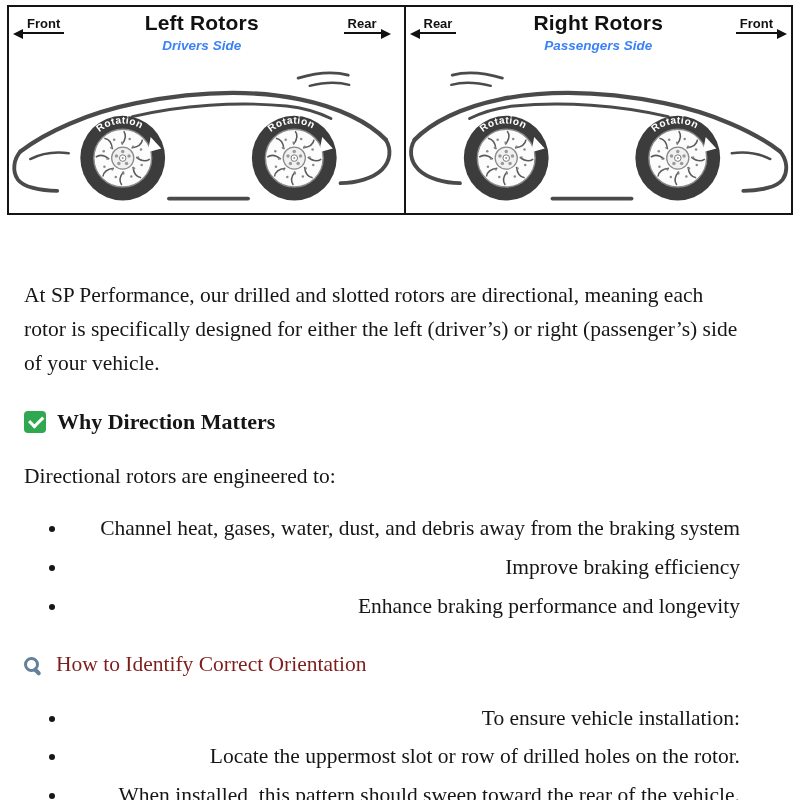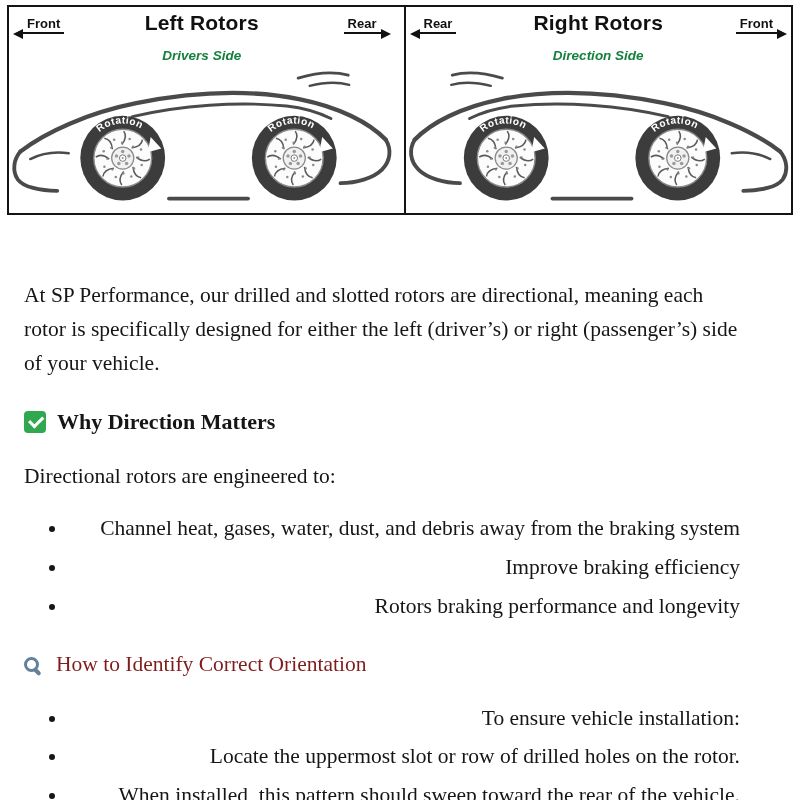--- a/index.html
+++ b/index.html
@@ -5,21 +5,21 @@
   * { box-sizing: border-box; margin: 0; padding: 0; }
   html,body { width: 800px; background: #ffffff; }
   body { font-family: "Liberation Serif", serif; color: #161616; }
 
   
   .diagram { margin: 5px 7px 0; border: 2px solid #141414; display: flex; background: #fff; gap: 9px; }
   .panel { flex: 1 1 0; position: relative; }
   .panel + .panel { border-left: 2px solid #141414; }
   .panel-header { height: 48px; position: relative; text-align: center; padding-top: 4px; }
   .panel-title { font: bold 21px "Liberation Sans", sans-serif; color: #111; letter-spacing: .2px; }
-  .panel-sub { font: bold italic 13.5px "Liberation Sans", sans-serif; color: #15803d; margin-top: 13px; }
+  .panel-sub { font: bold italic 13.5px "Liberation Sans", sans-serif; color: #3b82f6; margin-top: 3px; }
   .dir { position: absolute; top: 9px; font: bold 13px "Liberation Sans", sans-serif; color: #111;
          border-bottom: 2.5px solid #111; padding: 0 4px 1px; }
   .dir-left  { left: 14px; }
   .dir-right { right: 14px; }
   .tri { position: absolute; width: 0; height: 0; bottom: -6.5px;
          border-top: 5px solid transparent; border-bottom: 5px solid transparent; }
   .tri-l { left: -10px; border-right: 10px solid #111; }
   .tri-r { right: -10px; border-left: 10px solid #111; }
   .car-svg { display: block; width: 100%; height: 158px; }
   .rot-text { font: bold 10.5px "Liberation Sans", sans-serif; fill: #ffffff; letter-spacing: .5px; }
@@ -128,21 +128,21 @@
         <text class="rot-text"><textPath href="#rotArc" startOffset="20%">Rotation</textPath></text>
         <polygon points="29,-22 40,-10 26,-6" fill="#ffffff"></polygon>
       </g>
     </svg>
   </div>
 
   <div class="panel">
     <div class="panel-header">
       <span class="dir dir-left"><span class="tri tri-l"></span><span>Rear</span></span>
       <div class="panel-title">Right Rotors</div>
-      <div class="panel-sub">Direction Side</div>
+      <div class="panel-sub">Passengers Side</div>
       <span class="dir dir-right"><span>Front</span><span class="tri tri-r"></span></span>
     </div>
     <svg class="car-svg" viewBox="0 0 400 160">
       <use href="#carBody" transform="translate(400,0) scale(-1,1)"></use>
       <g transform="translate(104,105)">
         <use href="#wheelG"></use>
         <text class="rot-text"><textPath href="#rotArc" startOffset="20%">Rotation</textPath></text>
         <polygon points="29,-22 40,-10 26,-6" fill="#ffffff"></polygon>
       </g>
       <g transform="translate(282,105)">
@@ -161,21 +161,21 @@
   <div class="sec-head bold">
     <span class="check-icon"></span>
     <span>Why Direction Matters</span>
   </div>
 
   <p>Directional rotors are engineered to:</p>
 
   <ul>
     <li>Channel heat, gases, water, dust, and debris away from the braking system</li>
     <li>Improve braking efficiency</li>
-    <li>Rotors braking performance and longevity</li>
+    <li>Enhance braking performance and longevity</li>
   </ul>
 
   <div class="sec-head plain">
     <span class="mag-icon"></span>
     <span>How to Identify Correct Orientation</span>
   </div>
 
   <ul>
     <li>To ensure vehicle installation:</li>
     <li>Locate the uppermost slot or row of drilled holes on the rotor.</li>

